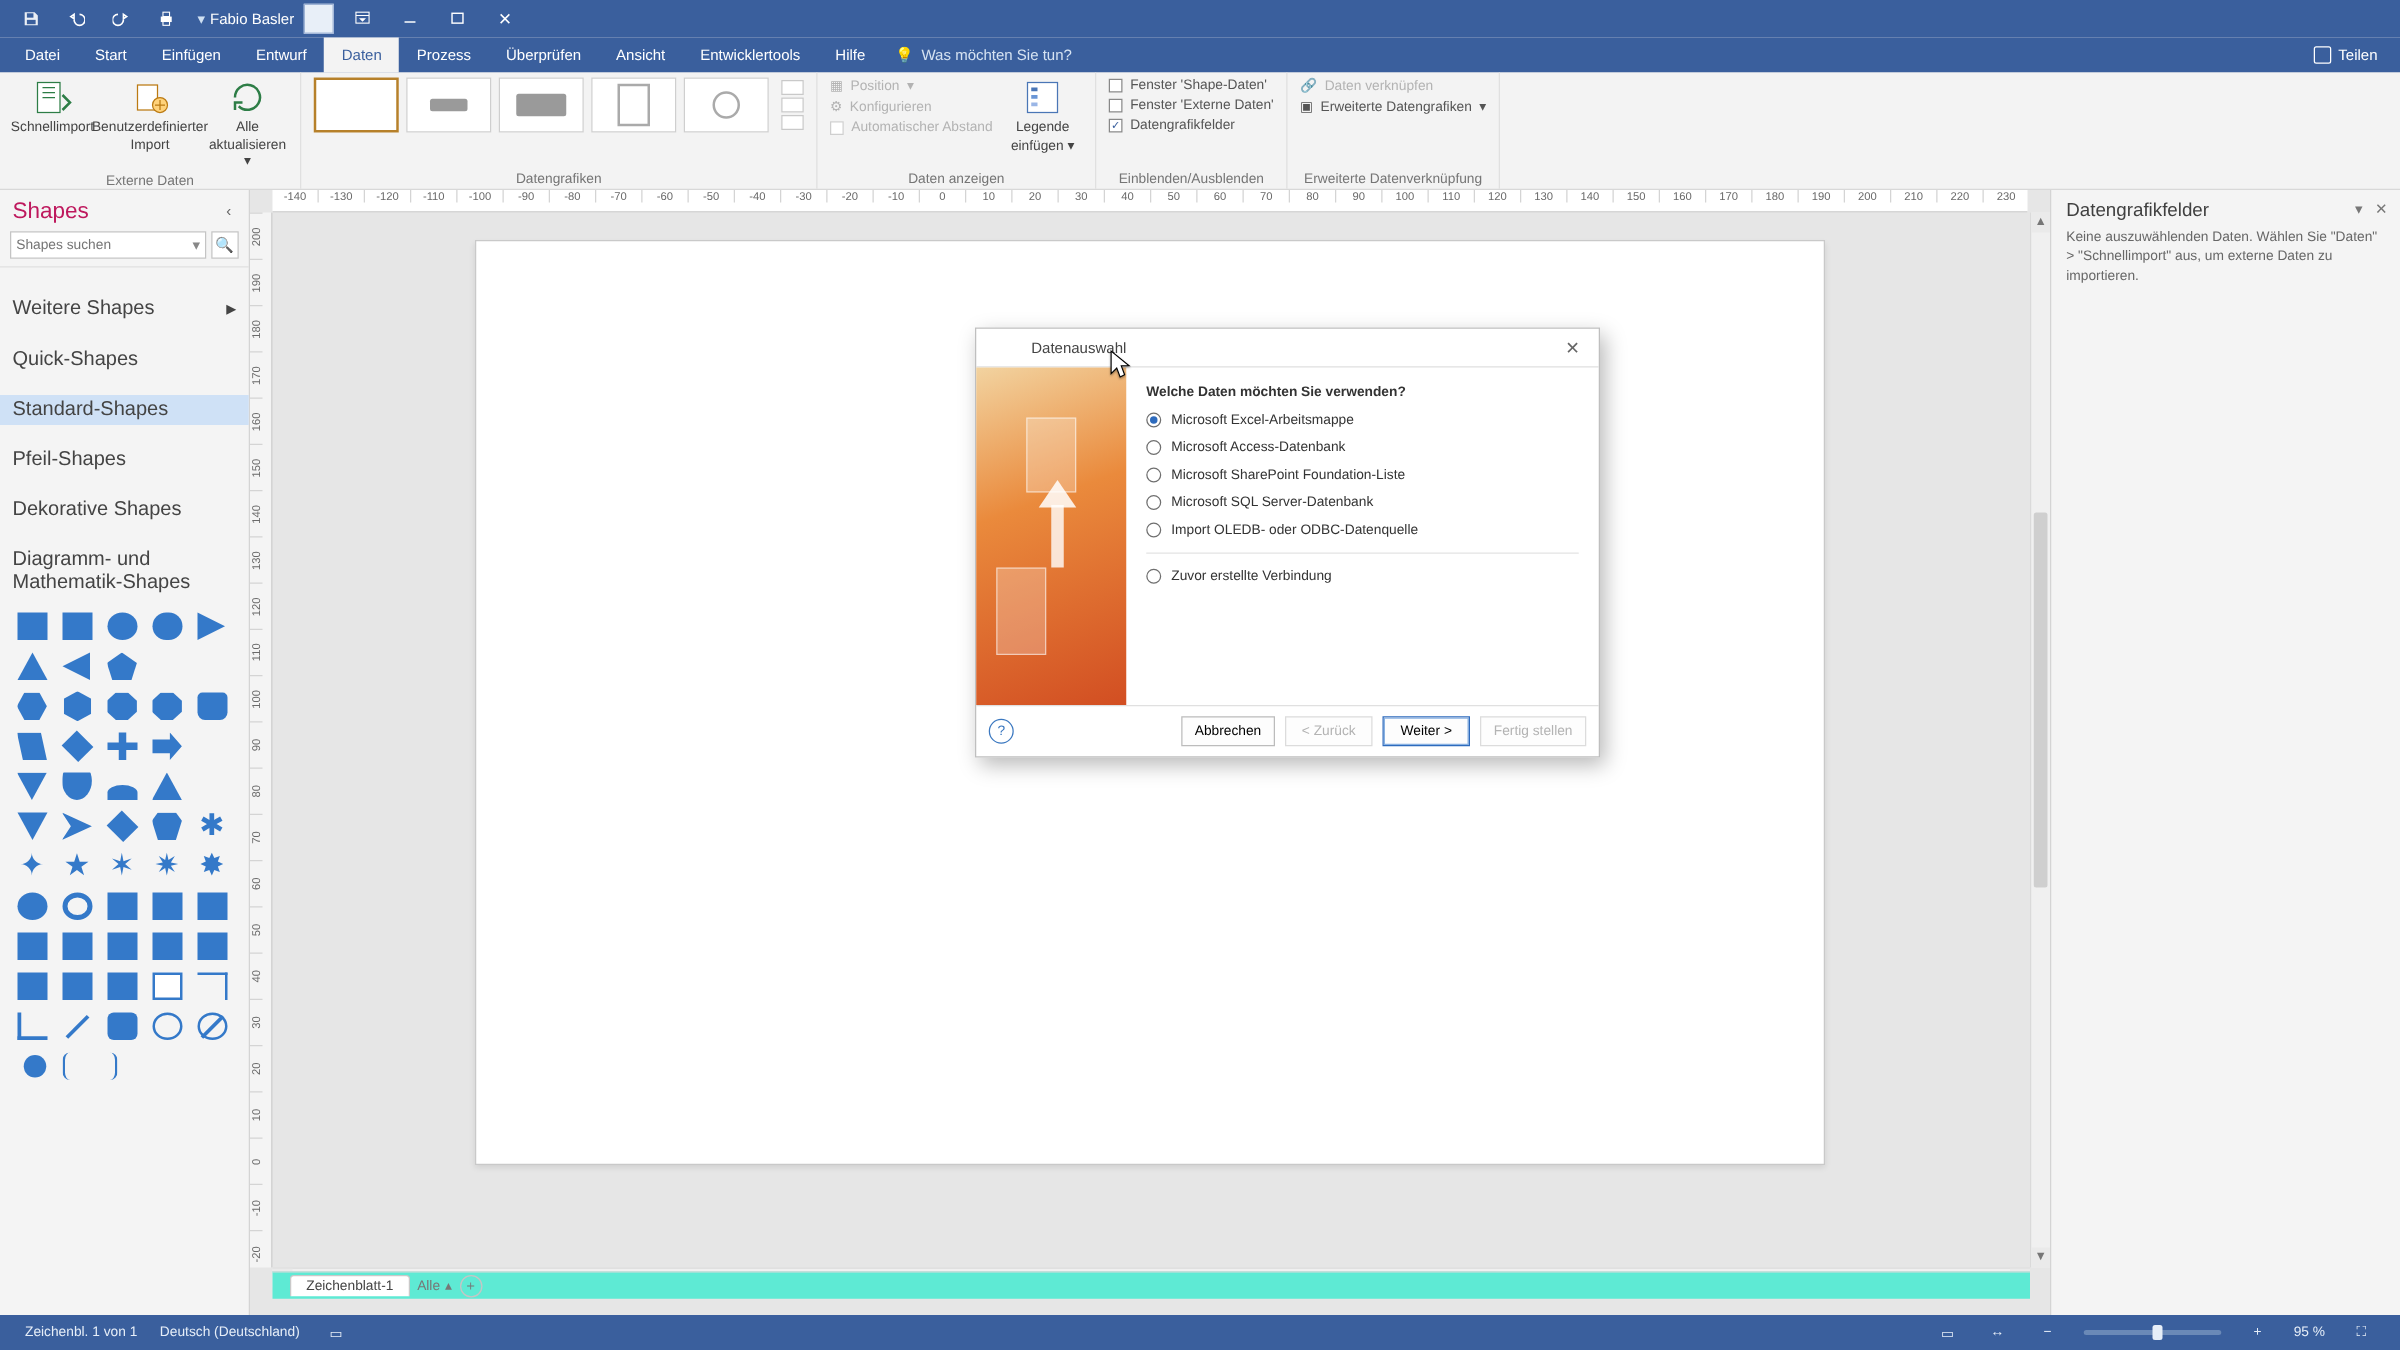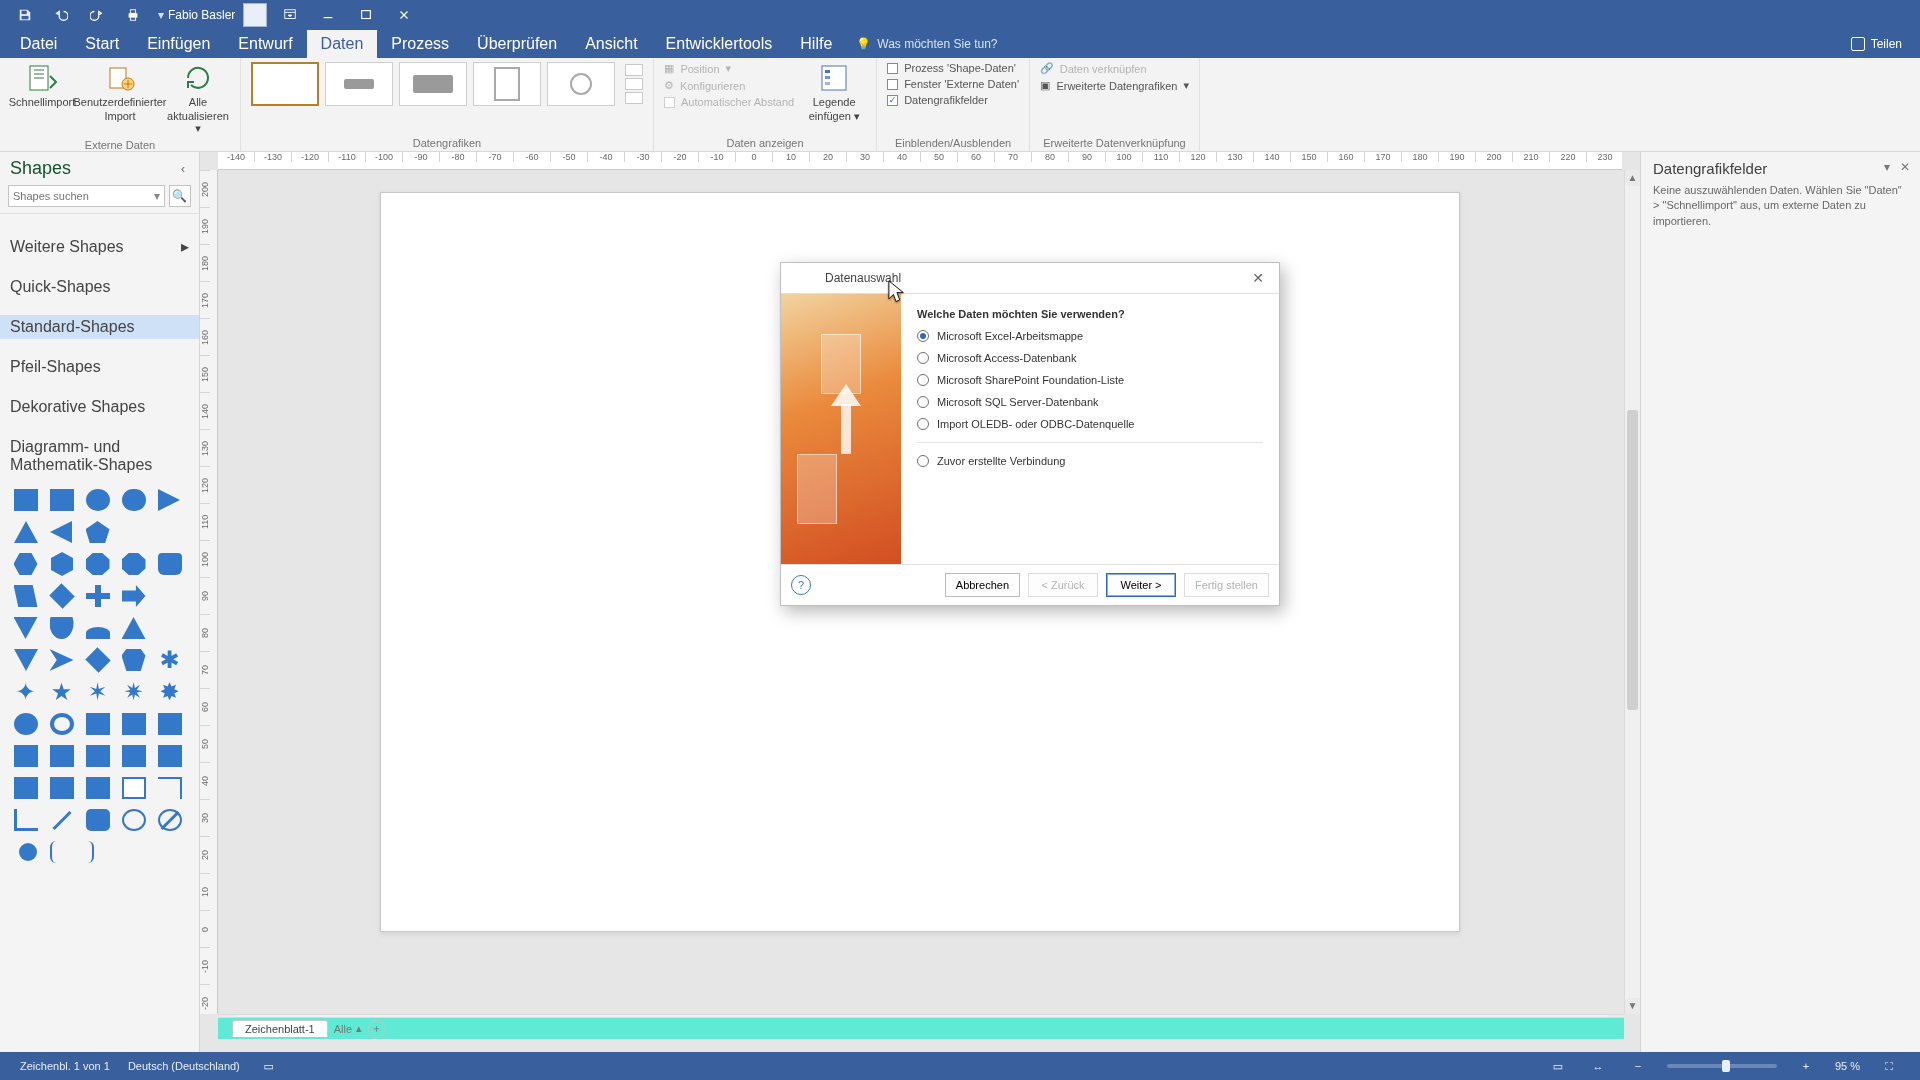--- a/index.html
+++ b/index.html
@@ -8,21 +8,21 @@
   
   .titlebar { height: 30px; background: #3a5f9d; display: flex; align-items: center; color: #fff; }
   .titlebar .qat { display: flex; align-items: center; gap: 6px; padding-left: 10px; }
   .titlebar .qat-btn, .titlebar .win-btn { width: 30px; height: 26px; display: flex; align-items: center; justify-content: center; color: #cfe0f2; cursor: pointer; }
   .titlebar .doc { flex: 1; text-align: center; font-size: 13px; color: #fff; }
   .titlebar .user { display: flex; align-items: center; gap: 8px; padding-right: 4px; }
   .titlebar .avatar { width: 24px; height: 24px; background: #e8eff8; border: 1px solid #9fb4d6; }
 
   
   .tabstrip { height: 28px; background: #3a5f9d; display: flex; align-items: stretch; color: #fff; padding-left: 6px; }
-  .tab { padding: 0 14px; display: flex; align-items: center; cursor: pointer; font-size: 16px; }
+  .tab { padding: 0 14px; display: flex; align-items: center; cursor: pointer; font-size: 12px; }
   .tab.active { background: #f3f3f3; color: #3a5f9d; }
   .tabstrip .spacer { flex: 1; }
   .tell-me { display: flex; align-items: center; gap: 6px; color: #d6e3f2; padding-left: 10px; }
   .share { display: flex; align-items: center; gap: 6px; padding: 0 18px; color: #fff; }
   .share-ico { width: 14px; height: 14px; border: 1px solid #fff; border-radius: 2px; }
 
   
   .ribbon { height: 94px; background: #f3f3f3; border-bottom: 1px solid #d8d8d8; display: flex; }
   .rgrp { border-right: 1px solid #e0e0e0; padding: 4px 10px 0 10px; display: flex; flex-direction: column; }
   .rgrp-body { flex: 1; display: flex; align-items: flex-start; gap: 8px; }
@@ -42,21 +42,21 @@
   .chk-list.disabled { color: #b3b3b3; }
   .chk-row { display: flex; align-items: center; gap: 6px; }
   .chk-box { width: 11px; height: 11px; border: 1px solid #888; background: #fff; display: flex; align-items: center; justify-content: center; font-size: 9px; color: #3a5f9d; }
   .chk-box.on::after { content: "✓"; }
   .chk-list.disabled .chk-box { border-color: #cfcfcf; }
 
   
   .workarea { position: absolute; top: 152px; left: 0; right: 0; bottom: 28px; display: flex; background: #e6e6e6; }
   .shapes-pane { width: 200px; background: #f4f4f4; border-right: 1px solid #d4d4d4; display: flex; flex-direction: column; }
   .shapes-head { display: flex; align-items: center; justify-content: space-between; padding: 6px 8px 4px 10px; }
-  .shapes-head h2 { font-size: 18px; font-weight: 400; color: #14532d; }
+  .shapes-head h2 { font-size: 18px; font-weight: 400; color: #be185d; }
   .collapse-btn { width: 16px; height: 16px; display: flex; align-items: center; justify-content: center; cursor: pointer; color: #666; }
   .search-row { display: flex; gap: 4px; padding: 2px 8px 6px; }
   .search-box { flex: 1; height: 22px; border: 1px solid #c4c4c4; background: #fff; display: flex; align-items: center; padding: 0 4px; color: #888; }
   .search-box input { border: none; outline: none; width: 100%; font-size: 11px; color: #444; background: transparent; }
   .search-btn { width: 22px; height: 22px; border: 1px solid #c4c4c4; background: #fff; display: flex; align-items: center; justify-content: center; cursor: pointer; }
   .cat-list { border-top: 1px solid #e0e0e0; padding: 4px 0; }
   .cat-item { padding: 3px 10px; font-size: 16px; display: flex; align-items: center; justify-content: space-between; cursor: pointer; margin-top: 16px; }
   .cat-item.sel { background: #cfe1f6; }
   .shape-grid { flex: 1; padding: 8px; overflow: auto; display: grid; grid-template-columns: repeat(5, 28px); gap: 10px 8px; align-content: start; justify-content: center; }
   .shp { width: 24px; height: 22px; background: #3479c9; cursor: grab; }
@@ -322,21 +322,21 @@
       </div>
     </div>
     <div class="rgrp-label">Daten anzeigen</div>
   </div>
 
   <div class="rgrp">
     <div class="rgrp-body">
       <div class="chk-list">
         <div class="chk-row">
             <span class="chk-box"></span>
-            <span>Prozess 'Shape-Daten'</span>
+            <span>Fenster 'Shape-Daten'</span>
           </div>
         <div class="chk-row">
             <span class="chk-box"></span>
             <span>Fenster 'Externe Daten'</span>
           </div>
         <div class="chk-row">
             <span class="chk-box on"></span>
             <span>Datengrafikfelder</span>
           </div>
       </div>

